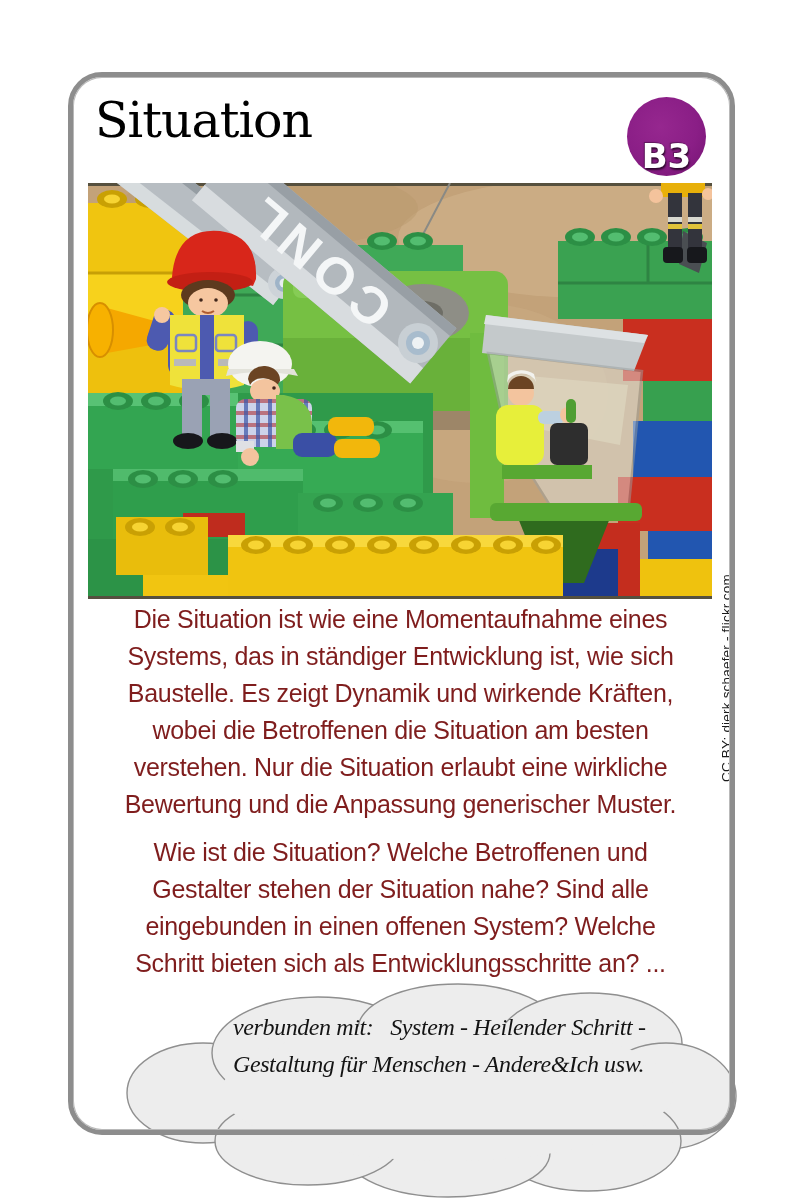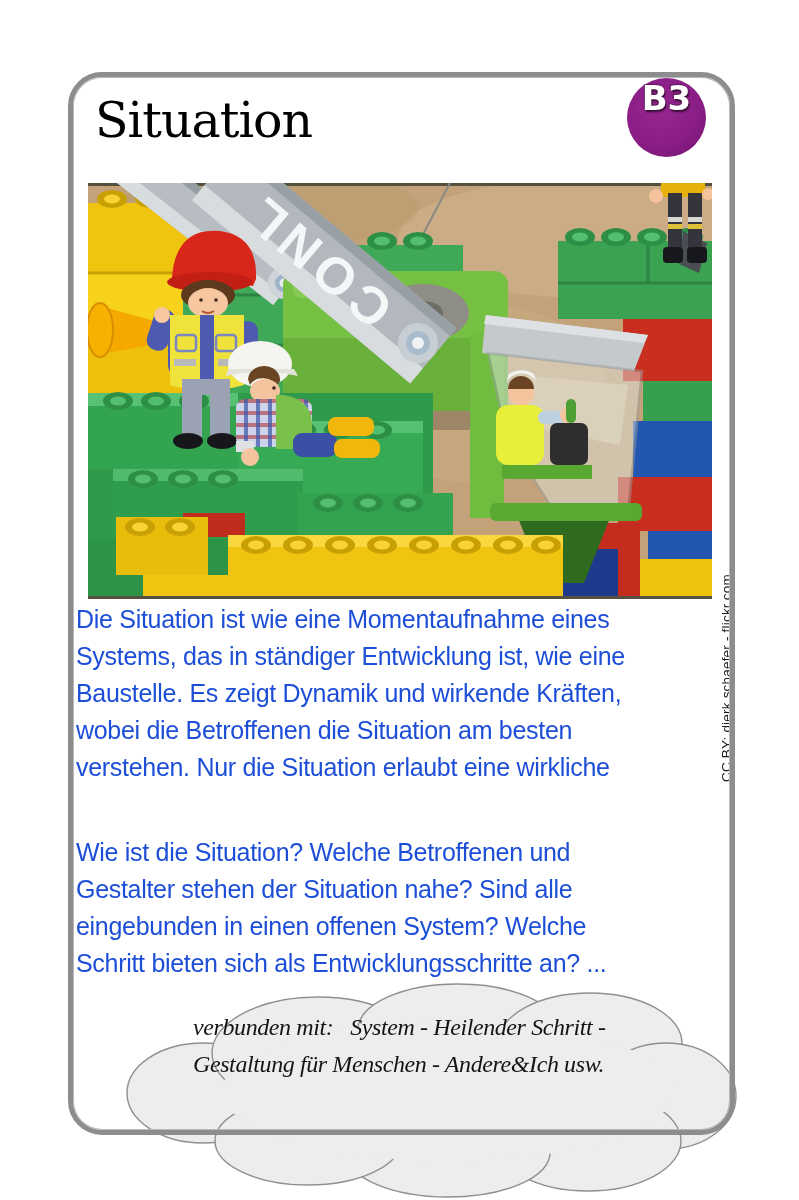--- a/index.html
+++ b/index.html
@@ -18,58 +18,58 @@
   }
 
   
   .title {
     position:absolute; left:95px; top:92px; z-index:2;
     font-family:"DejaVu Serif","Liberation Serif",serif;
     font-size:49px; font-weight:500; color:#000;
     letter-spacing:-1px;
   }
   .badge {
-    position:absolute; left:627px; top:78px; width:79px; height:79px;
+    position:absolute; left:627px; top:97px; width:79px; height:79px;
     border-radius:50%; z-index:2;
     background:radial-gradient(circle at 42% 38%, #96278f 0%, #8a1e86 55%, #731371 100%);
-    display:flex; align-items:flex-start; justify-content:center;
+    display:flex; align-items:flex-end; justify-content:center;
   }
   .badge span {
     font-family:"DejaVu Sans","Liberation Sans",sans-serif;
     font-weight:bold; font-size:34px; color:#ffffff;
     text-shadow:1px 2px 2px rgba(0,0,0,.65), -1px -1px 1px rgba(0,0,0,.35);
   }
 
   
   .photo {
     position:absolute; left:88px; top:183px; width:624px; height:416px;
     z-index:2; overflow:hidden;
   }
   .attribution-wrap { position:absolute; left:710px; top:183px; width:26px; height:416px; z-index:2; }
   .attribution {
     position:absolute; left:9px; top:599px;
     transform:rotate(-90deg); transform-origin:0 0;
     white-space:nowrap; font-size:13.5px; color:#1a1a1a; letter-spacing:0.2px;
   }
 
   
-  .para { position:absolute; left:76px; width:625px; z-index:2; color:#1d4ed8; }
+  .para { position:absolute; left:88px; width:625px; z-index:2; color:#7f1d1d;text-align:center; }
   .para .line {
     font-size:25px; line-height:37px; letter-spacing:-0.3px; white-space:nowrap;
   }
   .para1 { top:601px; }
   .para2 { top:834px; }
 
   
   .cloud-svg { position:absolute; left:118px; top:983px; width:620px; height:215px; z-index:4; }
   .cloud-text { position:absolute; left:193px; top:1009px; z-index:7; }
   .cloud-text .cline {
     font-family:"Liberation Serif","DejaVu Serif",serif; font-style:italic;
     font-size:24px; font-weight:500; line-height:37px; color:#141414;
-    letter-spacing:-0.4px; white-space:pre;
+    letter-spacing:-0.4px; white-space:pre;margin-left:40px;
   }
 </style>
 </head>
 <body>
 
 <div class="card-bg"></div>
 
 <div class="title">Situation</div>
 <div class="badge">
   <span>B3</span>
@@ -295,24 +295,25 @@
     <rect x="0" y="413" width="624" height="3" fill="#55503f"></rect>
   </svg>
 </div>
 
 <div class="attribution-wrap">
   <div class="attribution">CC BY: dierk schaefer - flickr.com</div>
 </div>
 
 <div class="para para1">
   <div class="line">Die Situation ist wie eine Momentaufnahme eines</div>
-  <div class="line">Systems, das in ständiger Entwicklung ist, wie eine</div>
+  <div class="line">Systems, das in ständiger Entwicklung ist, wie sich</div>
   <div class="line">Baustelle. Es zeigt Dynamik und wirkende Kräften,</div>
   <div class="line">wobei die Betroffenen die Situation am besten</div>
   <div class="line">verstehen. Nur die Situation erlaubt eine wirkliche</div>
+  <div class="line">Bewertung und die Anpassung generischer Muster.</div>
 </div>
 
 <div class="para para2">
   <div class="line">Wie ist die Situation? Welche Betroffenen und</div>
   <div class="line">Gestalter stehen der Situation nahe? Sind alle</div>
   <div class="line">eingebunden in einen offenen System? Welche</div>
   <div class="line">Schritt bieten sich als Entwicklungsschritte an? ...</div>
 </div>
 
 <svg class="cloud-svg" viewBox="0 0 620 215" xmlns="http://www.w3.org/2000/svg">

